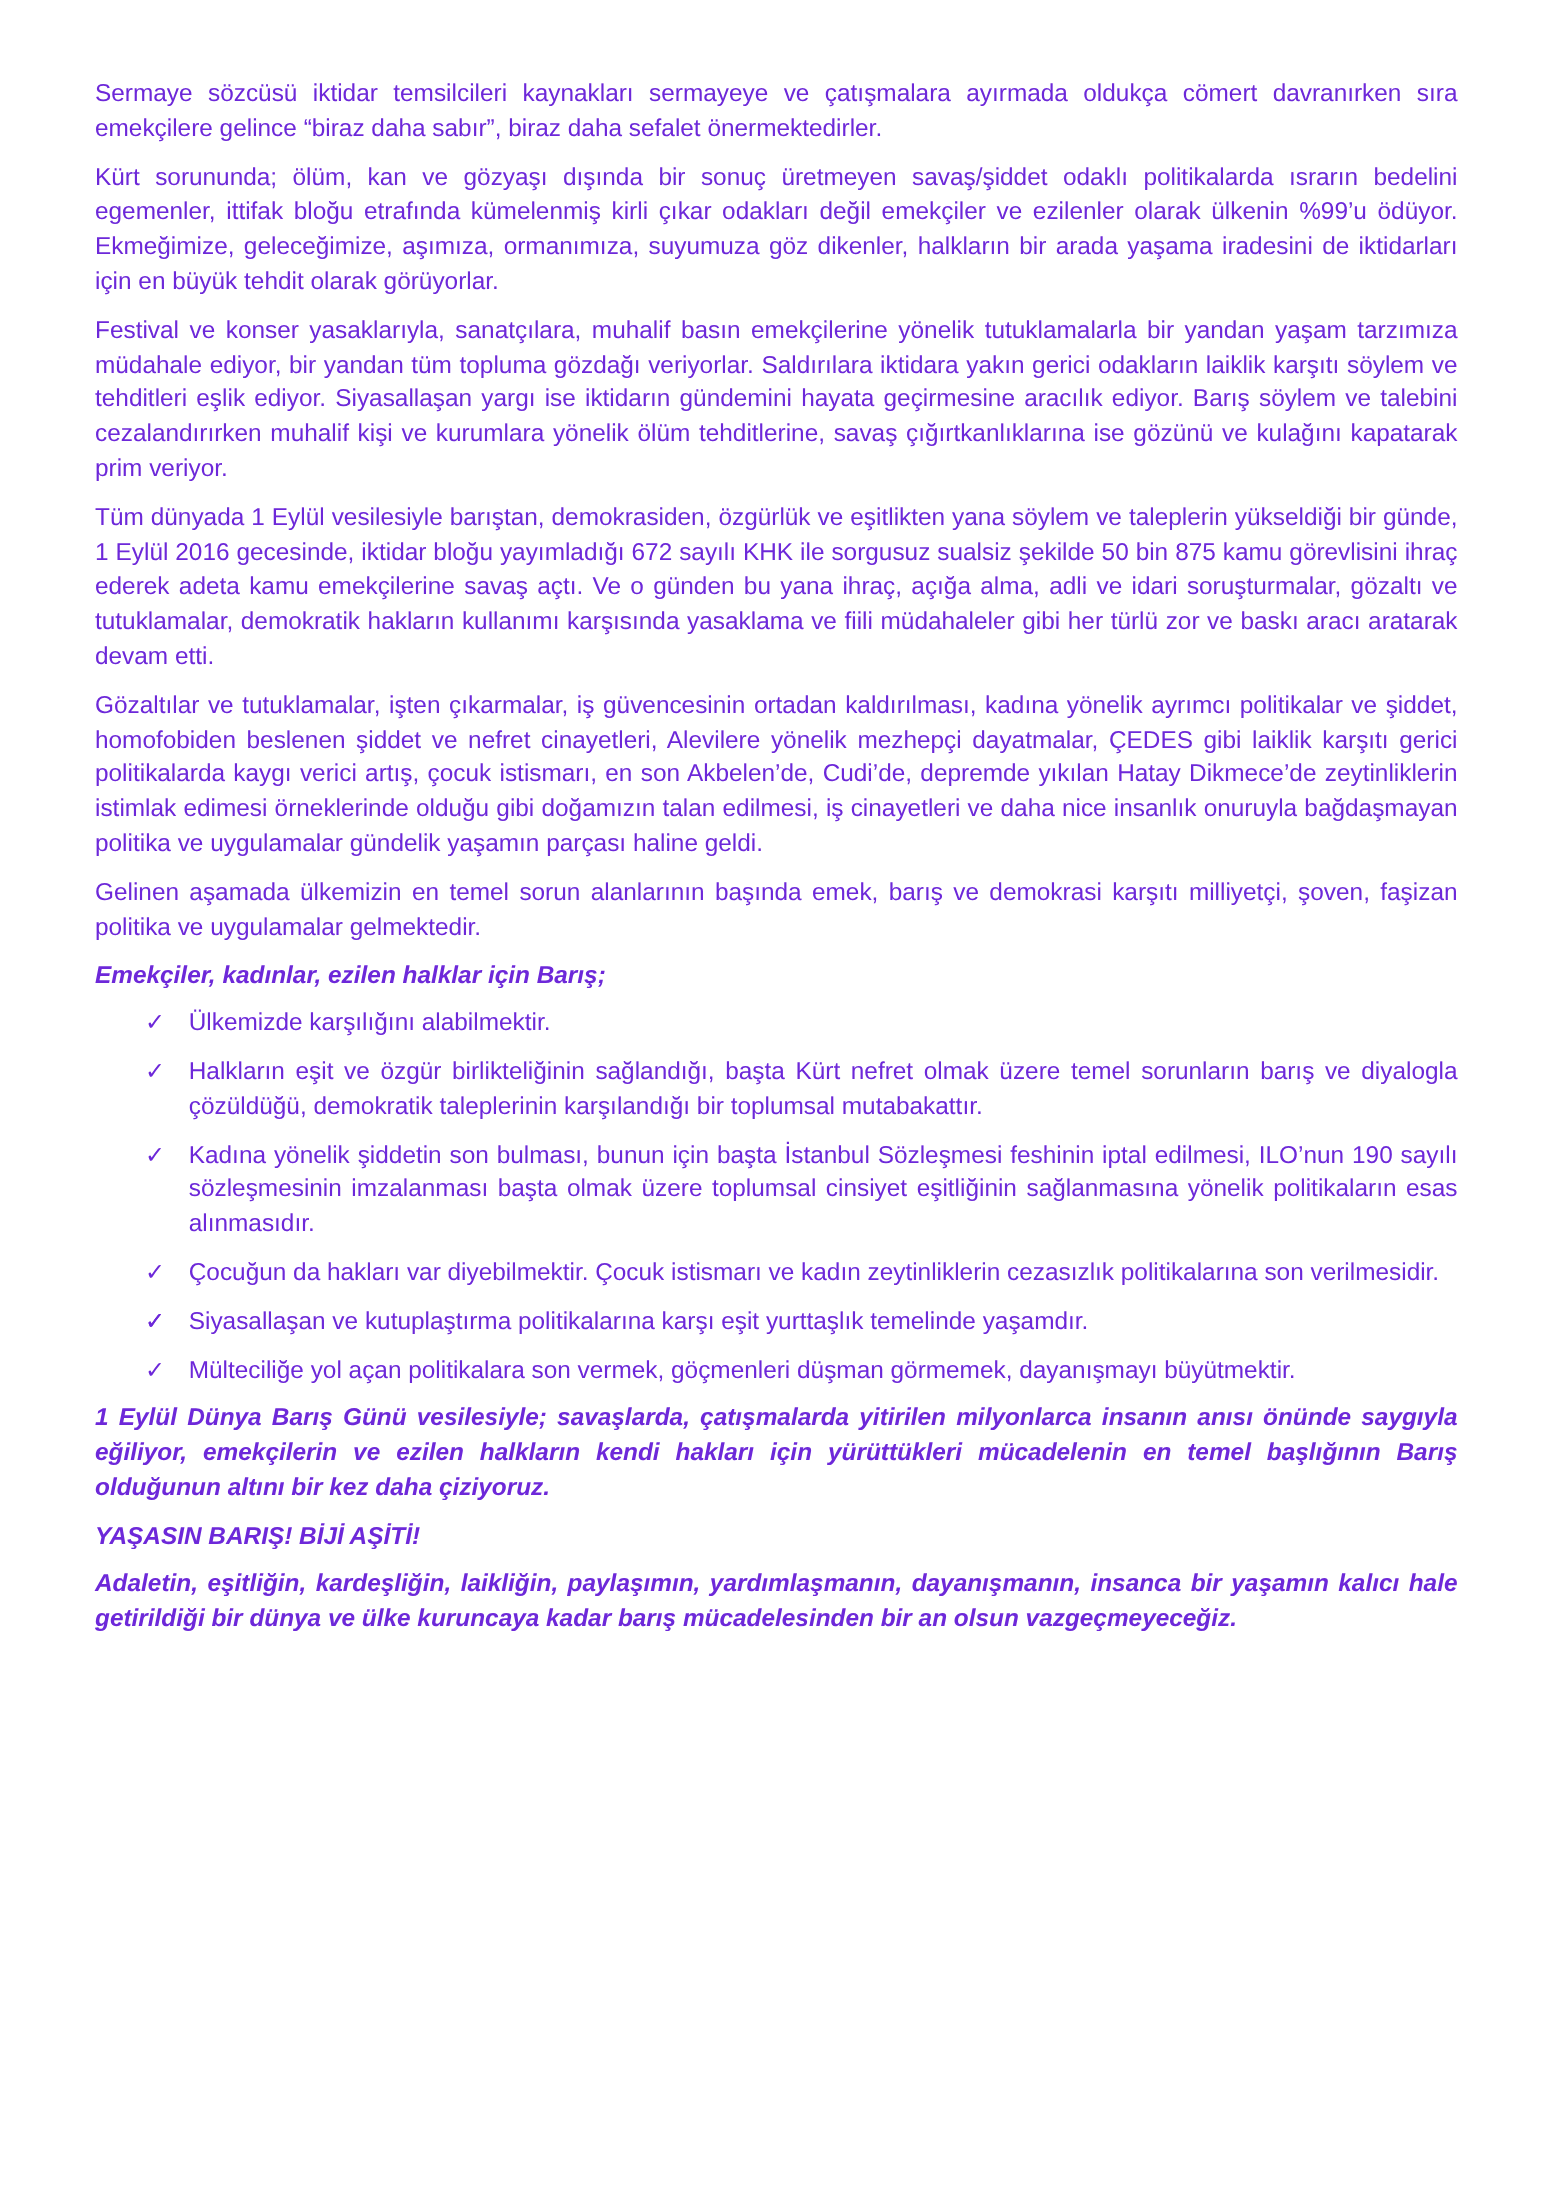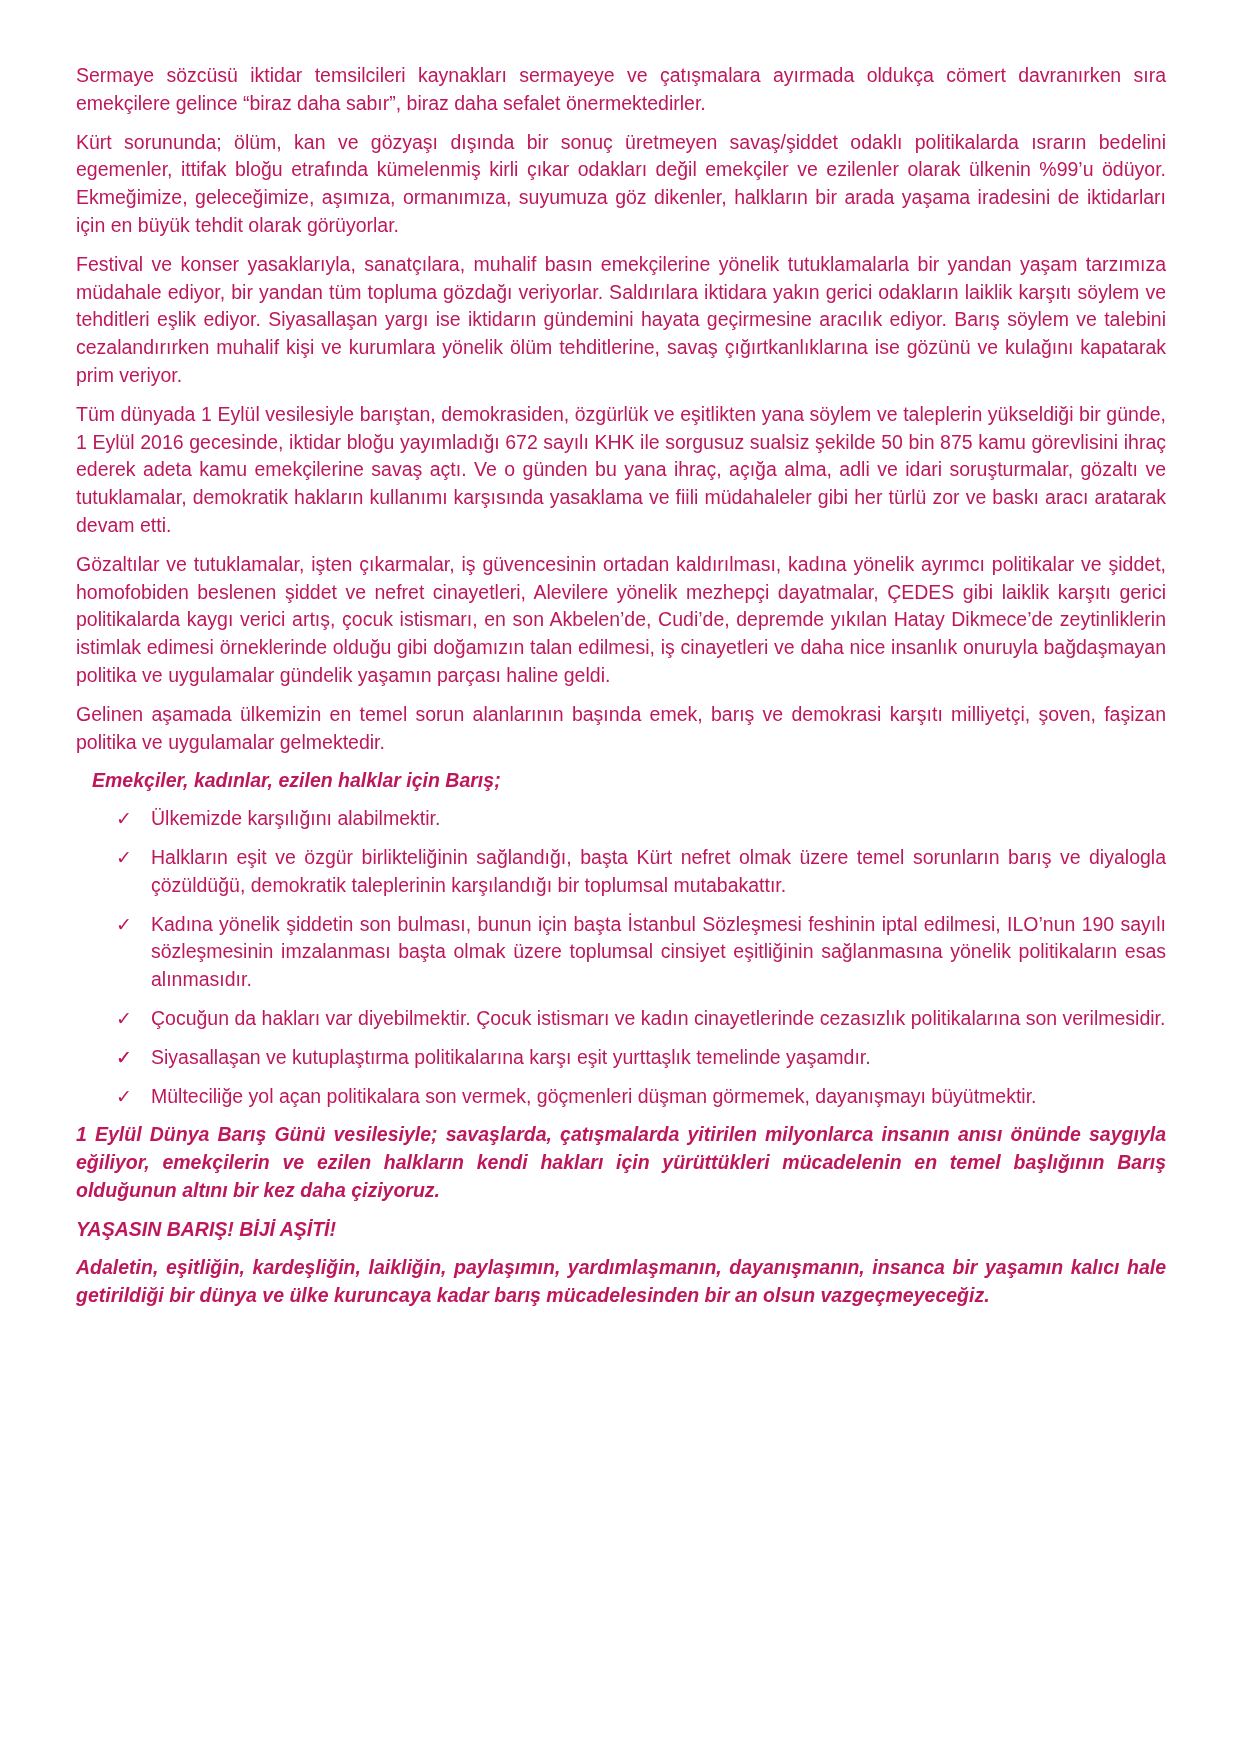--- a/index.html
+++ b/index.html
@@ -1,23 +1,23 @@
 <!DOCTYPE html>
 <html><head>
   <meta charset="utf-8">
   <style>
     html, body { margin: 0; padding: 0; background: #ffffff; }
     body { width: 1240px; height: 1754px; position: relative; overflow: hidden; }
     .page {
       position: absolute; left: 76px; top: 62px; width: 1090px;
-      font-family: "Liberation Sans", sans-serif; color: #be185d;
+      font-family: "Liberation Sans", sans-serif; color: #6d28d9;
       font-size: 19.5px; line-height: 27.8px;
     }
     p { margin: 0 0 11px 0; text-align: justify; }
-    .heading { font-weight: bold; font-style: italic; margin: 0 0 10px 16px; }
+    .heading { font-weight: bold; font-style: italic; margin: 0 0 10px 0; }
     ul.checks { list-style: none; margin: 0 0 8px 0; padding: 0; }
     ul.checks li { position: relative; padding-left: 75px; margin: 0 0 11px 0; text-align: justify; }
     ul.checks li .check { position: absolute; left: 40px; top: 0; font-size: 19px; }
     .closing { font-weight: bold; font-style: italic; }
   </style>
 </head>
 <body>
 
 <div class="page">
   <p>Sermaye sözcüsü iktidar temsilcileri kaynakları sermayeye ve çatışmalara ayırmada oldukça cömert davranırken sıra emekçilere gelince  “biraz daha sabır”, biraz daha sefalet önermektedirler.</p>
@@ -26,21 +26,21 @@
   <p>Tüm dünyada 1 Eylül vesilesiyle barıştan, demokrasiden, özgürlük ve eşitlikten yana söylem ve taleplerin yükseldiği bir günde, 1 Eylül 2016 gecesinde, iktidar bloğu yayımladığı 672 sayılı KHK ile sorgusuz sualsiz şekilde 50 bin 875 kamu görevlisini ihraç ederek adeta kamu emekçilerine savaş açtı. Ve o günden bu yana ihraç, açığa alma, adli ve idari soruşturmalar, gözaltı ve tutuklamalar, demokratik hakların kullanımı karşısında yasaklama ve fiili müdahaleler gibi her türlü zor ve baskı aracı aratarak devam etti.</p>
   <p>Gözaltılar ve tutuklamalar, işten çıkarmalar, iş güvencesinin ortadan kaldırılması, kadına yönelik ayrımcı politikalar ve şiddet, homofobiden beslenen şiddet ve nefret cinayetleri, Alevilere yönelik mezhepçi dayatmalar, ÇEDES gibi laiklik karşıtı gerici politikalarda kaygı verici artış, çocuk istismarı, en son Akbelen’de, Cudi’de, depremde yıkılan Hatay Dikmece’de zeytinliklerin istimlak edimesi örneklerinde olduğu gibi doğamızın talan edilmesi, iş cinayetleri ve daha nice insanlık onuruyla bağdaşmayan politika ve uygulamalar gündelik yaşamın parçası haline geldi.</p>
   <p>Gelinen aşamada ülkemizin en temel sorun alanlarının başında emek, barış ve demokrasi karşıtı milliyetçi, şoven, faşizan politika ve uygulamalar gelmektedir.</p>
 
   <p class="heading">Emekçiler, kadınlar, ezilen halklar için Barış;</p>
 
   <ul class="checks">
     <li><span class="check">✓</span><span>Ülkemizde karşılığını alabilmektir.</span></li>
     <li><span class="check">✓</span><span>Halkların eşit ve özgür birlikteliğinin sağlandığı, başta Kürt nefret olmak üzere temel sorunların barış ve diyalogla çözüldüğü, demokratik taleplerinin karşılandığı bir toplumsal mutabakattır.</span></li>
     <li><span class="check">✓</span><span>Kadına yönelik şiddetin son bulması, bunun için başta İstanbul Sözleşmesi feshinin iptal edilmesi, ILO’nun 190 sayılı sözleşmesinin imzalanması başta olmak üzere toplumsal cinsiyet eşitliğinin sağlanmasına yönelik politikaların esas alınmasıdır.</span></li>
-    <li><span class="check">✓</span><span>Çocuğun da hakları var diyebilmektir. Çocuk istismarı ve kadın cinayetlerinde cezasızlık politikalarına son verilmesidir.</span></li>
+    <li><span class="check">✓</span><span>Çocuğun da hakları var diyebilmektir. Çocuk istismarı ve kadın zeytinliklerin cezasızlık politikalarına son verilmesidir.</span></li>
     <li><span class="check">✓</span></li>
     <li><span class="check">✓</span><span>Siyasallaşan ve kutuplaştırma politikalarına karşı eşit yurttaşlık temelinde yaşamdır.</span></li>
     <li><span class="check">✓</span><span>Mülteciliğe yol açan politikalara son vermek, göçmenleri düşman görmemek, dayanışmayı büyütmektir.</span></li>
   </ul>
 
   <p class="closing">1 Eylül Dünya Barış Günü vesilesiyle; savaşlarda, çatışmalarda yitirilen milyonlarca insanın anısı önünde saygıyla eğiliyor, emekçilerin ve ezilen halkların kendi hakları için yürüttükleri mücadelenin en temel başlığının Barış olduğunun altını bir kez daha çiziyoruz.</p>
   <p class="closing">YAŞASIN BARIŞ! BİJİ AŞİTİ!</p>
   <p class="closing">Adaletin, eşitliğin, kardeşliğin, laikliğin, paylaşımın, yardımlaşmanın, dayanışmanın, insanca bir yaşamın kalıcı hale getirildiği bir dünya ve ülke kuruncaya kadar barış mücadelesinden bir an olsun vazgeçmeyeceğiz.</p>
 </div>
 

